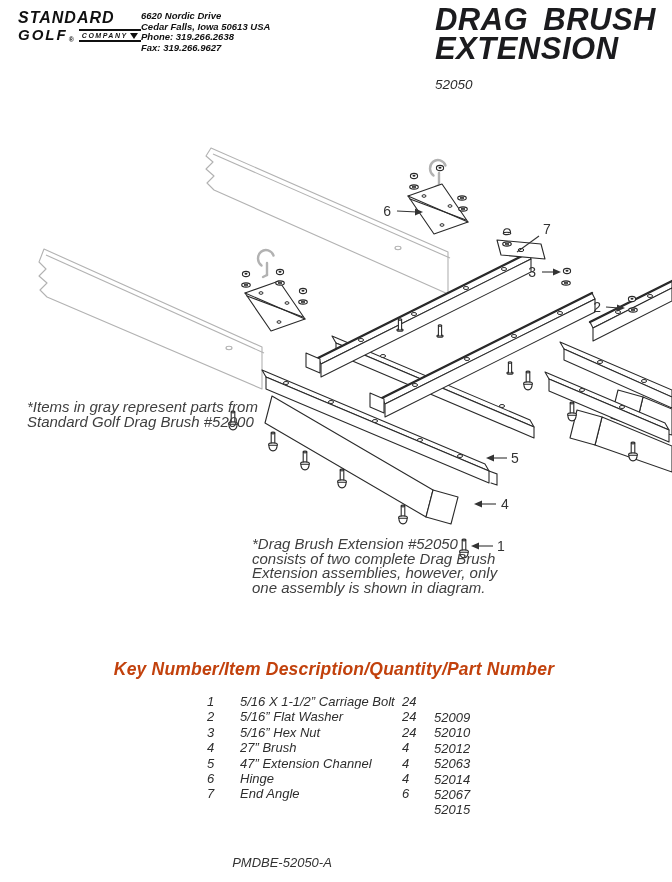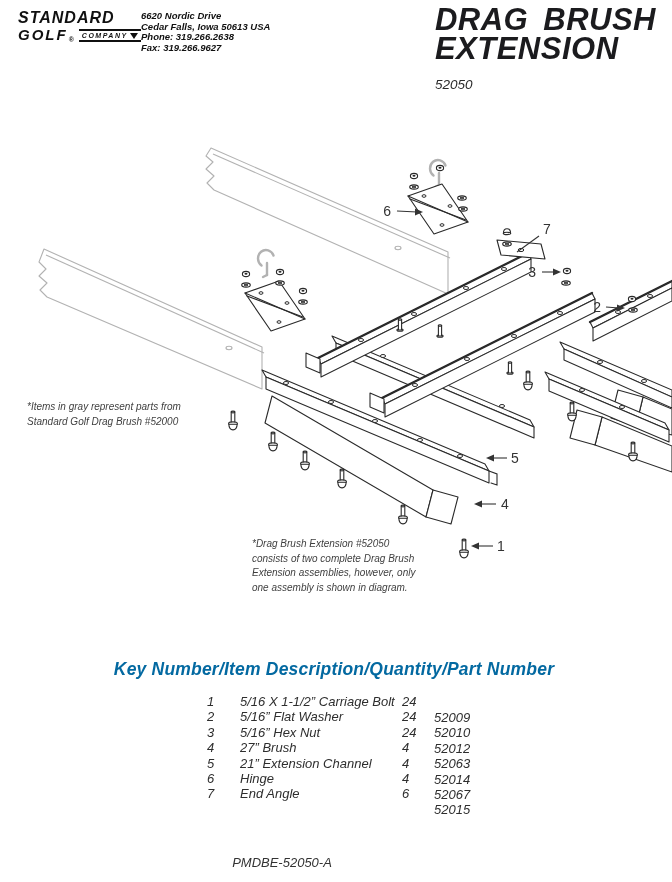--- a/index.html
+++ b/index.html
@@ -31,28 +31,28 @@
   .flange{fill:none;stroke:#2a2a2a;stroke-width:2.3;stroke-linecap:round;}
   .gray{fill:#fff;stroke:#b2b2b2;stroke-width:1.1;stroke-linejoin:round;}
   .grayln{fill:none;stroke:#b2b2b2;stroke-width:1.1;}
   .hole{fill:#fff;stroke:#2a2a2a;stroke-width:1;}
   .fast{fill:#fff;stroke:#2a2a2a;stroke-width:1.1;}
   .hookuse{fill:none;stroke:#b2b2b2;stroke-width:2.4;stroke-linecap:round;}
   .arrow{stroke:#333;stroke-width:1.1;}
   .ahead{fill:#333;stroke:none;}
   .callout{font-family:"Liberation Sans",sans-serif;font-size:14px;fill:#333;}
 
-  .note{position:absolute;font-size:10px;font-style:italic;color:#3f3f3f;line-height:14.5px;}
+  .note{position:absolute;font-size:15px;font-style:italic;color:#3f3f3f;line-height:14.5px;}
   .note span{display:block;}
   .note-gray{left:27px;top:400px;}
   .note-assembly{left:252px;top:537px;}
 
   
   .tbl-header{position:absolute;left:0;top:659px;width:668px;text-align:center;
-              font-size:17.5px;font-weight:bold;font-style:italic;color:#0369a1;letter-spacing:.2px;}
+              font-size:17.5px;font-weight:bold;font-style:italic;color:#c2410c;letter-spacing:.2px;}
   .tbl-rows{position:absolute;left:0;top:694px;width:672px;font-size:13px;font-style:italic;color:#2e2e2e;}
   .tbl-row{position:relative;height:15.4px;}
   .cell{position:absolute;top:0;white-space:nowrap;}
   .c-key{left:207px;}
   .c-desc{left:240px;}
   .c-qty{left:402px;}
   .c-part{left:434px;margin-top:16px;}
 
   .doc-footer{position:absolute;left:0;top:855px;width:564px;text-align:center;
               font-size:13px;font-style:italic;color:#333;}
@@ -333,21 +333,21 @@
       <span class="cell c-part">52012</span>
     </div>
     <div class="tbl-row">
       <span class="cell c-key">4</span>
       <span class="cell c-desc">27” Brush</span>
       <span class="cell c-qty">4</span>
       <span class="cell c-part">52063</span>
     </div>
     <div class="tbl-row">
       <span class="cell c-key">5</span>
-      <span class="cell c-desc">21” Extension Channel</span>
+      <span class="cell c-desc">47” Extension Channel</span>
       <span class="cell c-qty">4</span>
       <span class="cell c-part">52014</span>
     </div>
     <div class="tbl-row">
       <span class="cell c-key">6</span>
       <span class="cell c-desc">Hinge</span>
       <span class="cell c-qty">4</span>
       <span class="cell c-part">52067</span>
     </div>
     <div class="tbl-row">

